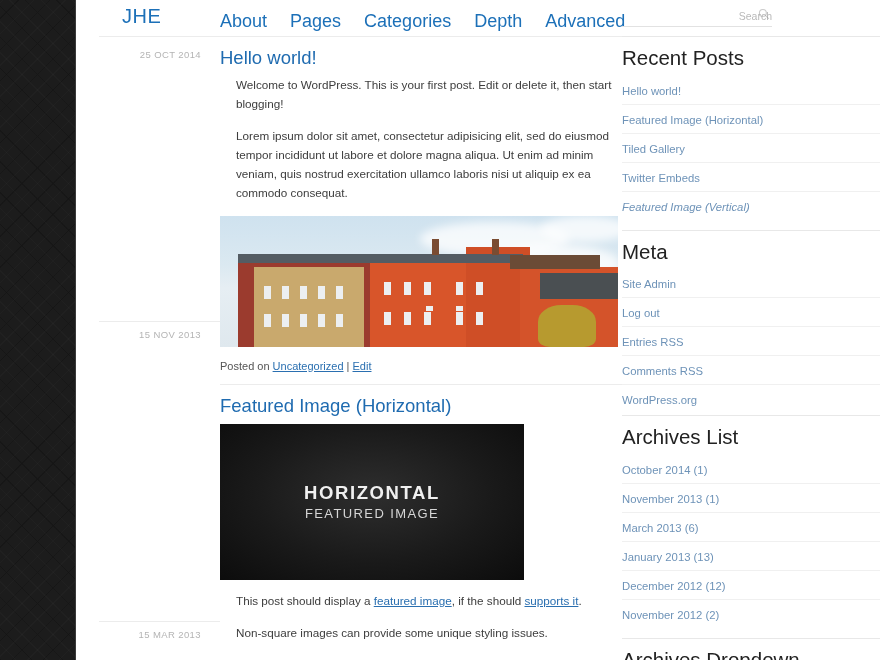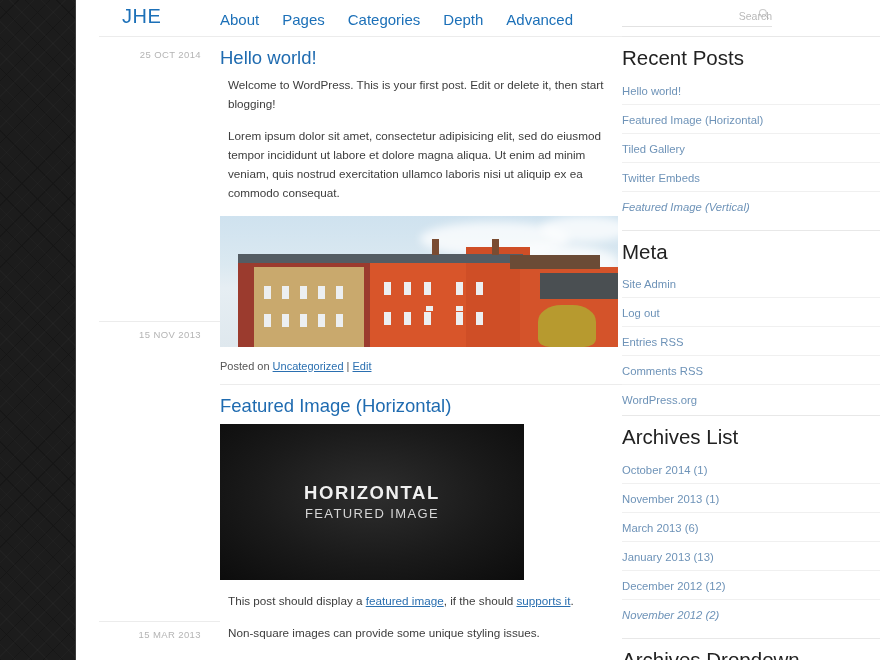--- a/index.html
+++ b/index.html
@@ -39,21 +39,21 @@
   #site-title {
     position: absolute; left: 45px; top: 5px;
     font-size: 20px; color: #1c70b8; font-weight: 400;
     letter-spacing: .5px;
   }
   #main-nav {
     position: absolute; left: 143px; top: 11px;
     display: flex; gap: 23px;
   }
   #main-nav .nav-item {
-    font-size: 15px; color: #1c70b8; cursor: pointer; white-space: nowrap;
+    font-size: 18px; color: #1c70b8; cursor: pointer; white-space: nowrap;
   }
 
   
   #search-widget {
     position: absolute; left: 545px; top: 6px; width: 180px;
   }
   #search-input {
     width: 150px; border: none; border-bottom: 1px solid #e2e2e2;
     font-size: 10.5px; color: #555; padding: 1px 0 4px 0;
     font-family: "Liberation Sans", sans-serif; outline: none;
@@ -82,21 +82,21 @@
 
   
   .post { position: relative; }
   .post-rule { height: 1px; background: #ececec; margin: 0 0 0 0; }
   .post-title {
     font-size: 18.5px; color: #1f6bb0; font-weight: 400;
     margin: 10px 0 7px 0; line-height: 1.2; cursor: pointer;
   }
   .post p {
     font-size: 11.7px; color: #3d3d3d; line-height: 1.62;
-    margin: 0 0 13px 8px;
+    margin: 0 0 13px 16px;
   }
   .post p a { color: #2a6fb0; text-decoration: underline; }
   .post-meta { font-size: 11px; color: #555; margin: 0 0 12px 0; }
   .post-meta a { color: #2a6fb0; text-decoration: underline; }
 
   
   .photo-building {
     width: 398px; height: 131px; margin: 5px 0 13px 0; position: relative;
     overflow: hidden;
     background: linear-gradient(#cfe2ef 0%, #dbe9f1 38%, #e6eef3 55%, #dfe8ee 100%);
@@ -292,21 +292,21 @@
 
     <div class="widget" style="margin-top:2px;">
       <div class="widget-rule"></div>
       <div class="widget-title">Archives List</div>
       <ul class="widget-list">
         <li><a>October 2014 (1)</a></li>
         <li><a>November 2013 (1)</a></li>
         <li><a>March 2013 (6)</a></li>
         <li><a>January 2013 (13)</a></li>
         <li><a>December 2012 (12)</a></li>
-        <li style="border-bottom:none;font-style:italic;"><a>November 2012 (2)</a></li>
+        <li style="border-bottom:none;"><a>November 2012 (2)</a></li>
       </ul>
     </div>
 
     <div class="widget" style="margin-top:10px;">
       <div class="widget-rule"></div>
       <div class="widget-title">Archives Dropdown</div>
 
     </div>
 
   </div>

